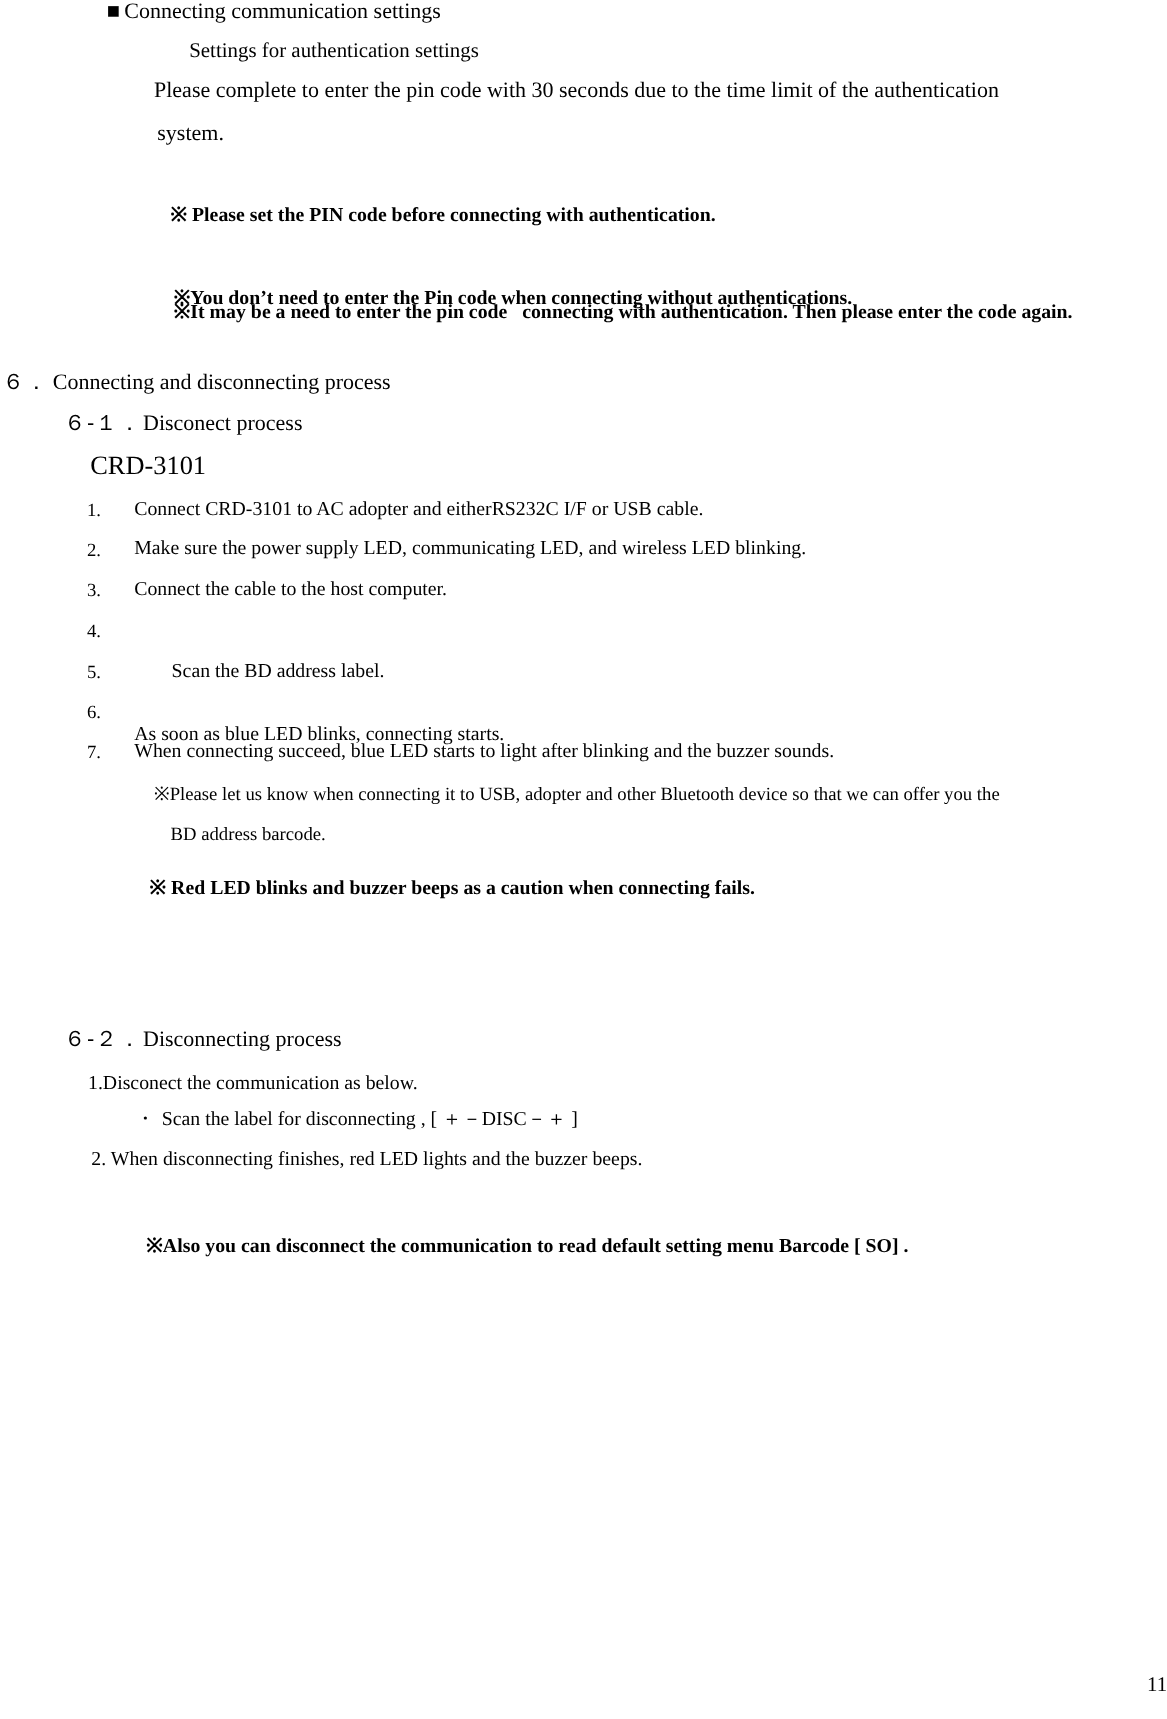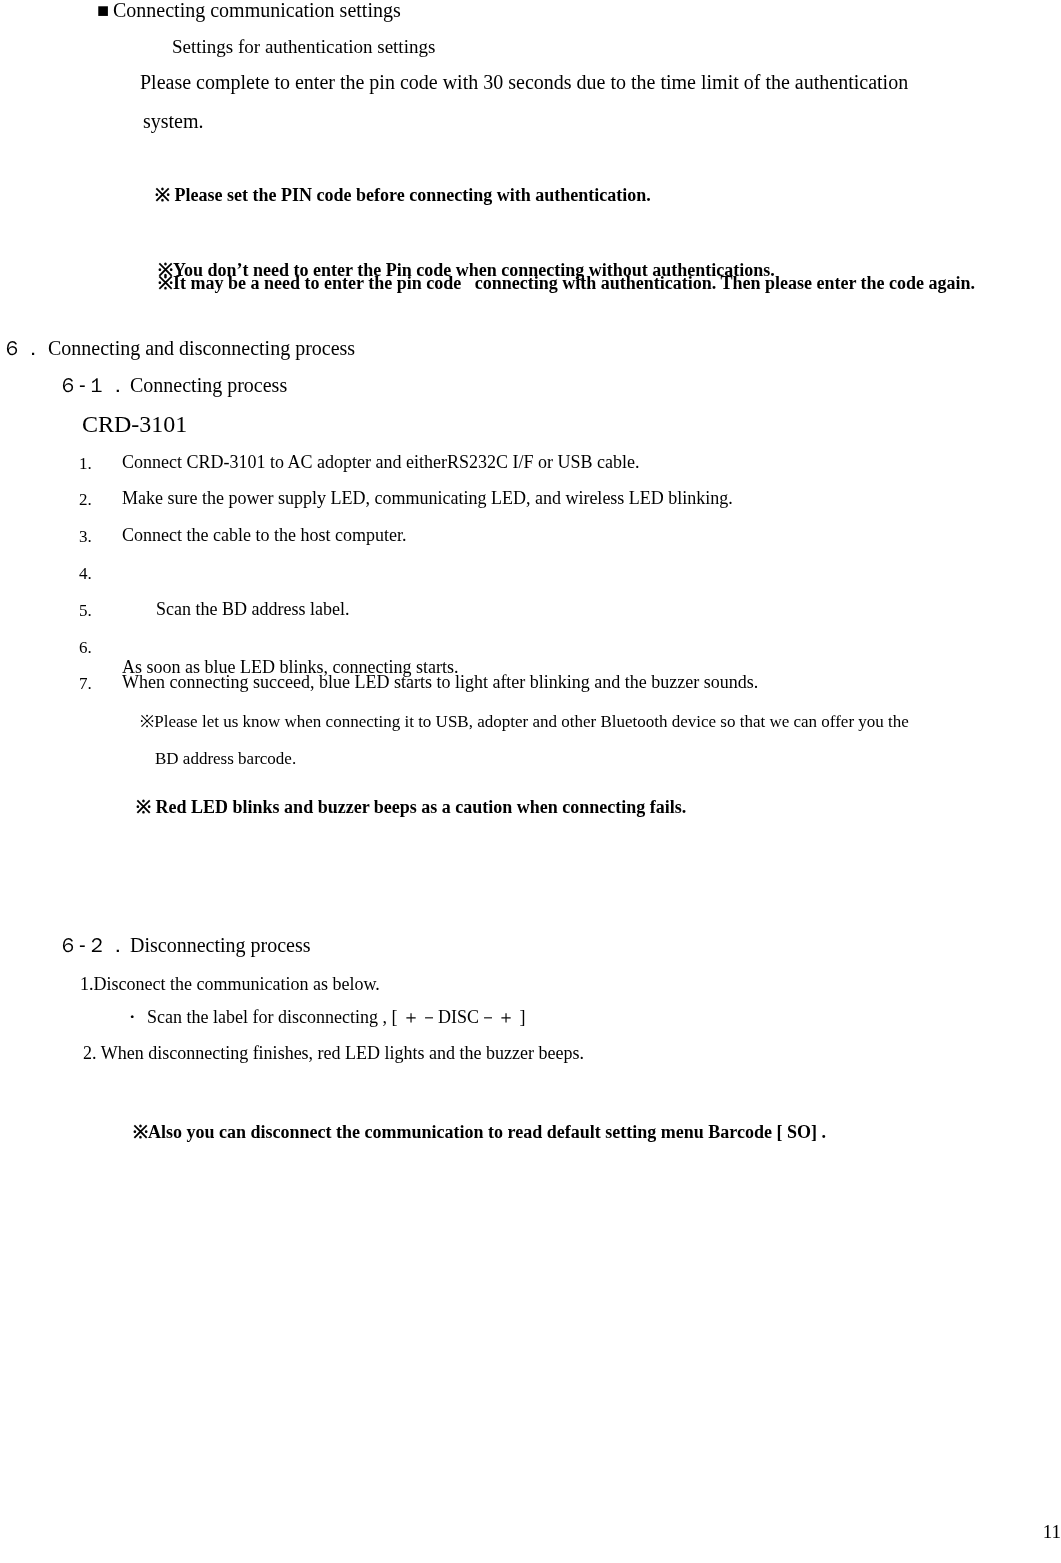--- a/index.html
+++ b/index.html
@@ -69,21 +69,21 @@
   <div class="line f-body wide" style="left:143px; top:111px;">system.</div>
 
   <div class="line f-note b" style="left:155px; top:186px;">※ Please set the PIN code before connecting with authentication.</div>
   <div class="line f-note b" style="left:158px; top:226px;margin-top:48px;">※It may be a need to enter the pin code   connecting with authentication. Then please enter the code again.</div>
   <div class="line f-note b" style="left:158px; top:261px;">※You don’t need to enter the Pin code when connecting without authentications.</div>
 
   <div class="line secnum" style="left:2px; top:338px;">６．</div>
   <div class="line f-body" style="left:48px; top:338px;">Connecting and disconnecting process</div>
 
   <div class="line secnum" style="left:58px; top:375px;">６‐１．</div>
-  <div class="line f-sec2" style="left:130px; top:375px;">Connecting process</div>
+  <div class="line f-sec2" style="left:130px; top:375px;">Disconect process</div>
 
   <div class="line f-small" style="left:82px; top:412px;">CRD‐3101</div>
 
   <div class="listnum f-num" style="left:79px; top:454px;">1.</div>
   <div class="line f-list" style="left:122px; top:453px;">Connect CRD‐3101 to AC adopter and eitherRS232C I/F or USB cable.</div>
 
   <div class="listnum f-num" style="left:79px; top:490px;">2.</div>
   <div class="line f-list" style="left:122px; top:489px;">Make sure the power supply LED, communicating LED, and wireless LED blinking.</div>
 
   <div class="listnum f-num" style="left:79px; top:527px;">3.</div>

